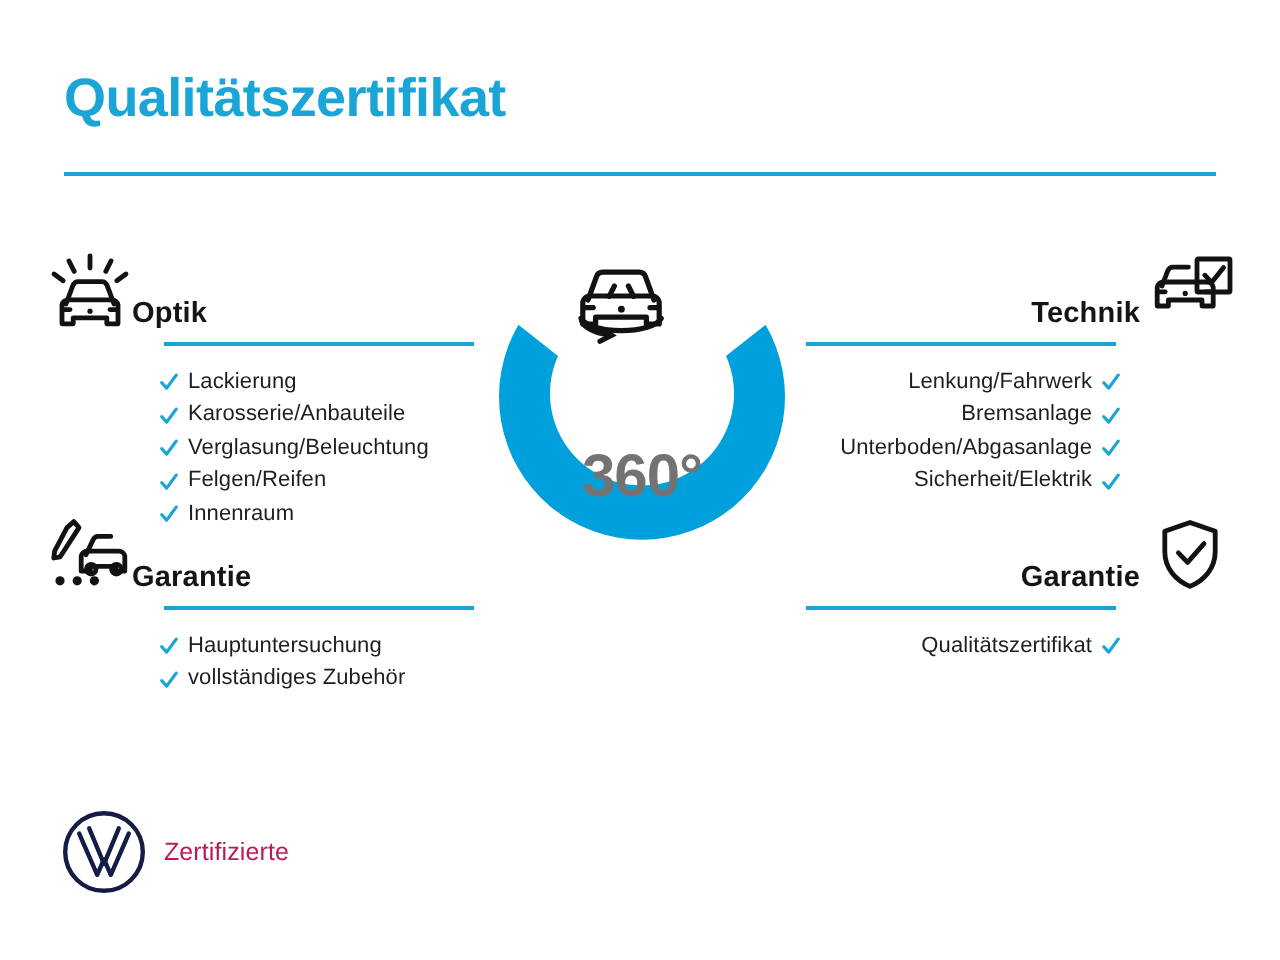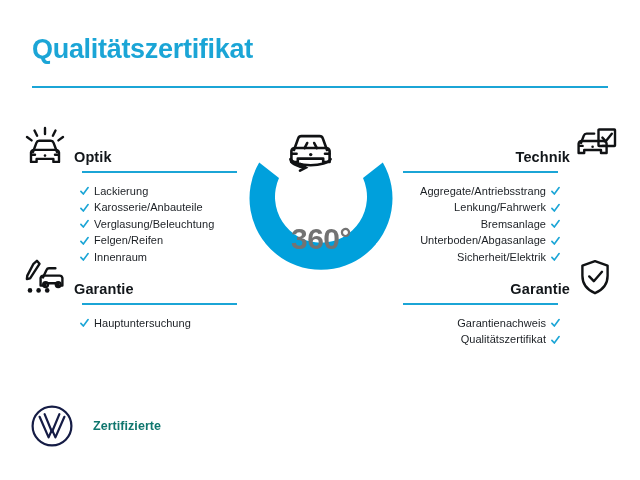--- a/index.html
+++ b/index.html
@@ -73,21 +73,21 @@
 
   .quad-title {
     position: absolute;
     bottom: 7px;
     font-size: 14.5px;
     font-weight: bold;
     color: #12161a;
     letter-spacing: 0.1px;
     white-space: nowrap;
   }
-  .quad-left .quad-title  { left: 52px; margin-top: 39px; }
+  .quad-left .quad-title  { left: 44px; margin-top: 39px; }
   .quad-right .quad-title { right: 48px; }
 
   .quad-rule {
     position: absolute;
     height: 2px;
     background: #1BA5D6;
     bottom: -1px;
   }
   .quad-left .quad-rule  { left: 60px;  width: 155px; }
   .quad-right .quad-rule { right: 60px; width: 155px; }
@@ -154,25 +154,25 @@
     align-items: center;
   }
   .brand-mark {
     width: 44px;
     height: 44px;
     flex: 0 0 auto;
     color: #151C45;
   }
   .brand-mark svg { display: block; width: 100%; height: 100%; }
   .brand-text {
-    margin-left: 19px;
+    margin-left: 8px;
     font-size: 12.5px;
-    font-weight: bold;
+    font-weight: normal;
     line-height: 1.28;
-    color: #0f766e;
+    color: #be185d;
     letter-spacing: 0.05px;
   }
   .brand-text div { white-space: nowrap; }
 </style>
 </head>
 <body>
 
 <div class="page">
 
   <div class="page-title">Qualitätszertifikat</div>
@@ -252,28 +252,20 @@
           <path d="M7.2 19.9 h3.4"></path>
           <path d="M34 19.9 h-3.4"></path>
           <circle cx="20.6" cy="20.7" r="1.3" fill="currentColor" stroke="none"></circle>
         </svg>
       </span>
       <span class="quad-title">Technik</span>
       <span class="quad-rule"></span>
     </div>
     <ul class="check-list">
       <li>
-        <span>Aggregate/Antriebsstrang</span>
-        <span class="tick">
-          <svg viewBox="0 0 10 10" fill="none" stroke="currentColor" stroke-width="1.8" stroke-linecap="round" stroke-linejoin="round">
-              <path d="M1 5.4 L3.7 8.4 L9 1.2"></path>
-            </svg>
-        </span>
-      </li>
-      <li>
         <span>Lenkung/Fahrwerk</span>
         <span class="tick">
           <svg viewBox="0 0 10 10" fill="none" stroke="currentColor" stroke-width="1.8" stroke-linecap="round" stroke-linejoin="round">
               <path d="M1 5.4 L3.7 8.4 L9 1.2"></path>
             </svg>
         </span>
       </li>
       <li>
         <span>Bremsanlage</span>
         <span class="tick">
@@ -320,43 +312,43 @@
     </div>
     <ul class="check-list">
       <li>
         <span class="tick">
           <svg viewBox="0 0 10 10" fill="none" stroke="currentColor" stroke-width="1.8" stroke-linecap="round" stroke-linejoin="round">
               <path d="M1 5.4 L3.7 8.4 L9 1.2"></path>
             </svg>
         </span>
         <span>Hauptuntersuchung</span>
       </li>
+      <li>
+        <span class="tick">
+          <svg viewBox="0 0 10 10" fill="none" stroke="currentColor" stroke-width="1.8" stroke-linecap="round" stroke-linejoin="round">
+              <path d="M1 5.4 L3.7 8.4 L9 1.2"></path>
+            </svg>
+        </span>
+        <span>vollständiges Zubehör</span>
+      </li>
     </ul>
   </div>
 
   <div class="quad quad-right quad-bottom">
     <div class="quad-headrow">
       <span class="quad-icon">
         <svg viewBox="0 0 46 44" fill="none" stroke="currentColor" stroke-width="2.4" stroke-linecap="round" stroke-linejoin="round">
           <path d="M23 3.2 l12.6 4.4 v10.2 c0 8.4-5.4 14.4-12.6 17.4 -7.2-3-12.6-9-12.6-17.4 V7.6 z"></path>
           <path d="M17.2 18.4 l4.6 4.8 8.2-9.4"></path>
         </svg>
       </span>
       <span class="quad-title">Garantie</span>
       <span class="quad-rule"></span>
     </div>
     <ul class="check-list">
-      <li>
-        <span>Garantienachweis</span>
-        <span class="tick">
-          <svg viewBox="0 0 10 10" fill="none" stroke="currentColor" stroke-width="1.8" stroke-linecap="round" stroke-linejoin="round">
-              <path d="M1 5.4 L3.7 8.4 L9 1.2"></path>
-            </svg>
-        </span>
-      </li>
       <li>
         <span>Qualitätszertifikat</span>
         <span class="tick">
           <svg viewBox="0 0 10 10" fill="none" stroke="currentColor" stroke-width="1.8" stroke-linecap="round" stroke-linejoin="round">
               <path d="M1 5.4 L3.7 8.4 L9 1.2"></path>
             </svg>
         </span>
       </li>
     </ul>
   </div>

